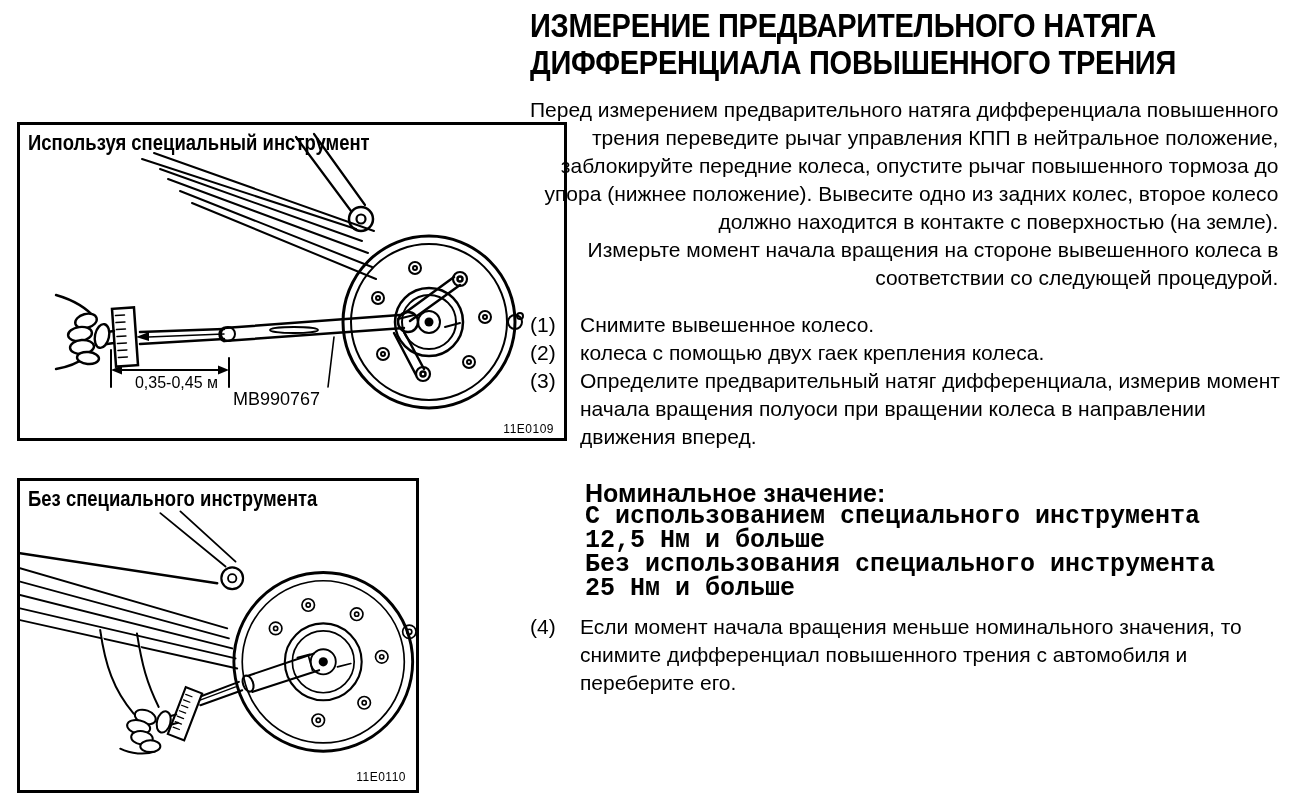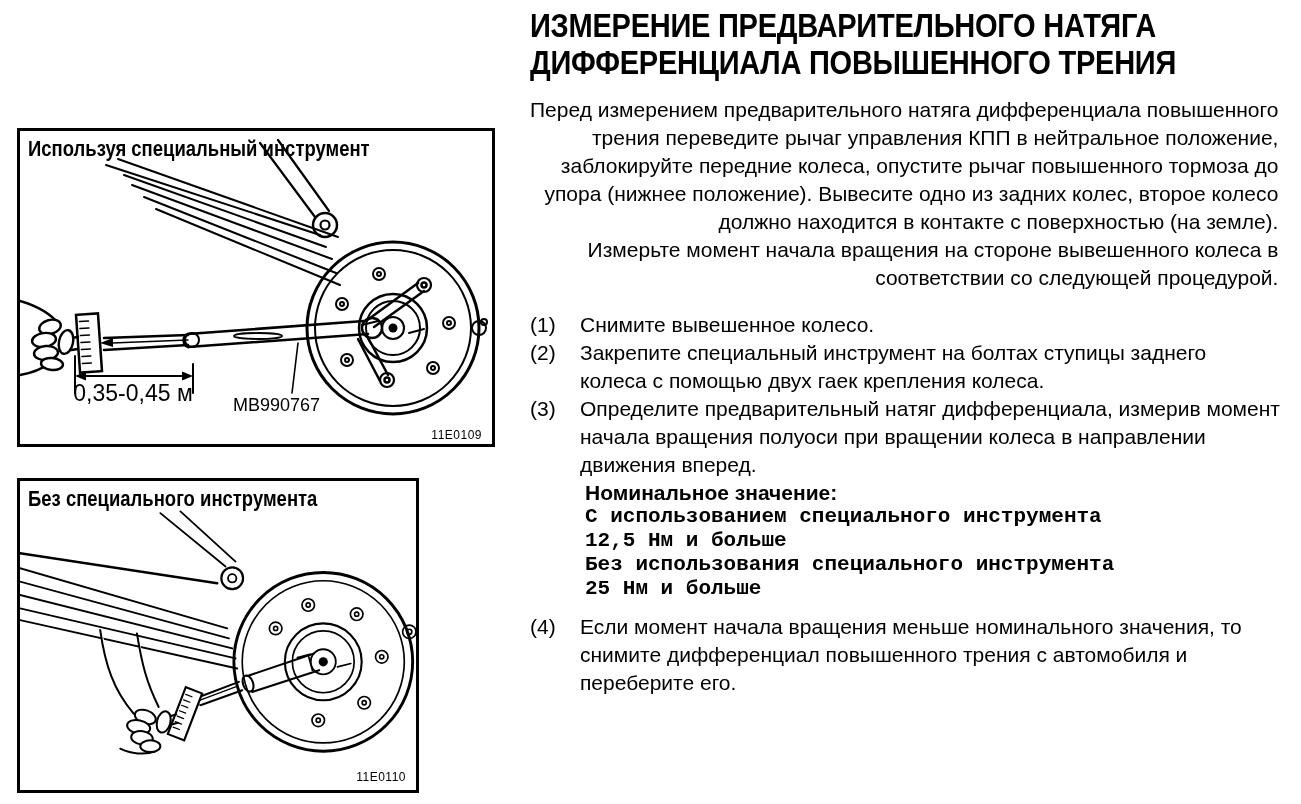--- a/index.html
+++ b/index.html
@@ -1,45 +1,45 @@
 <!DOCTYPE html>
 <html><head>
 <meta charset="utf-8">
 <style>
   * { margin:0; padding:0; box-sizing:border-box; }
   html,body { width:1301px; height:804px; background:#ffffff; overflow:hidden;
               font-family:"Liberation Sans", sans-serif; color:#000; }
 
   
   .figure-frame { position:absolute; left:17px; border:3px solid #000; background:#fff; }
-  #figure1 { top:128px; width:478px; height:319px; }
+  #figure1 { top:122px; width:550px; height:319px; }
   #figure2 { top:478px; width:402px; height:315px; }
   .fig-title { position:absolute; left:8px; top:5px; font-weight:bold; font-size:22px;
                white-space:nowrap; transform:scaleX(0.84); transform-origin:0 0; }
   .fig-art { position:absolute; left:0; top:0; width:100%; height:100%; }
   .fig-code { position:absolute; right:10px; font-weight:normal; font-size:12px; letter-spacing:0.5px; }
   #figure1 .fig-code { top:297px; }
   #figure2 .fig-code { top:289px; }
-  .dim-label { position:absolute; left:28px; top:249px; width:170px; text-align:center; font-size:23px; }
+  .dim-label { position:absolute; left:28px; top:249px; width:170px; text-align:right; font-size:16px; }
   .tool-label { position:absolute; left:213px; top:264px; font-size:18px; }
 
   
   #article { position:absolute; left:530px; top:0; width:771px; }
   .doc-title { position:absolute; top:7px; left:0; }
   .doc-title div { font-weight:bold; font-size:33px; line-height:37px; white-space:nowrap;
                    transform:scaleX(0.88); transform-origin:0 0; letter-spacing:-0.3px; }
   .bodytext { font-size:21px; line-height:28px; }
   .bodytext div { white-space:nowrap; }
   #intro { position:absolute; top:96px; left:0;text-align:right; }
   #steps { position:absolute; top:311px; left:0; }
   #final-step { position:absolute; top:613px; left:0; }
   .step { display:flex; }
   .step-num { width:50px; flex:0 0 50px; font-size:21px; line-height:28px; }
   #spec { position:absolute; top:481px; left:55px; width:590px; font-weight:bold;
-          font-size:21px; line-height:24px; }
+          font-size:25px; line-height:24px; }
   #spec .spec-lines div { text-align:left; white-space:nowrap;font-family:Liberation Mono, monospace; }
   svg { stroke:#000; stroke-linecap:round; fill:none; }
 </style>
 </head>
 <body>
 
 <div id="figure1" class="figure-frame">
   <svg class="fig-art" viewBox="0 0 472 313">
 
     <g stroke-width="2">
@@ -233,21 +233,20 @@
   <div id="steps">
     <div class="step">
       <div class="step-num">(1)</div>
       <div class="bodytext">
           <div>Снимите вывешенное колесо.</div>
         </div>
     </div>
     <div class="step">
       <div class="step-num">(2)</div>
       <div class="bodytext">
-          <div>Закрепите специальный инструмент на болтах ступицы заднего</div>
           <div>колеса с помощью двух гаек крепления колеса.</div>
         </div>
     </div>
     <div class="step">
       <div class="step-num">(3)</div>
       <div class="bodytext">
           <div>Определите предварительный натяг дифференциала, измерив момент</div>
           <div>начала вращения полуоси при вращении колеса в направлении</div>
           <div>движения вперед.</div>
         </div>

